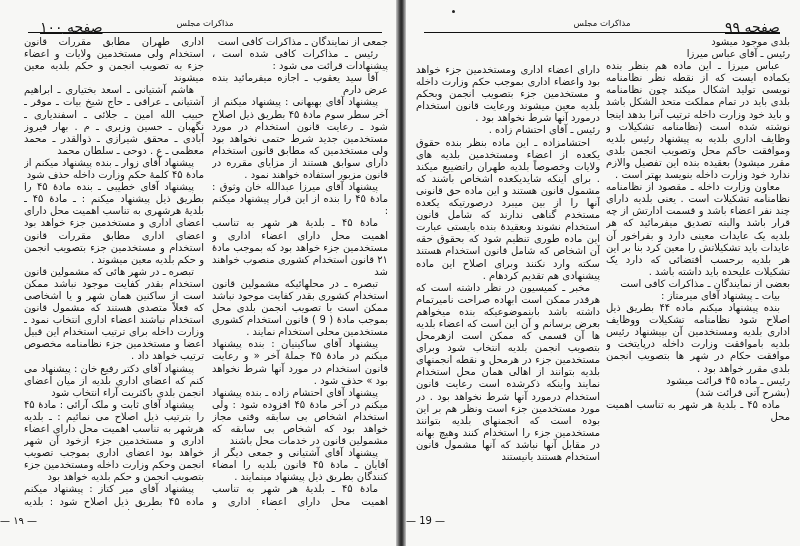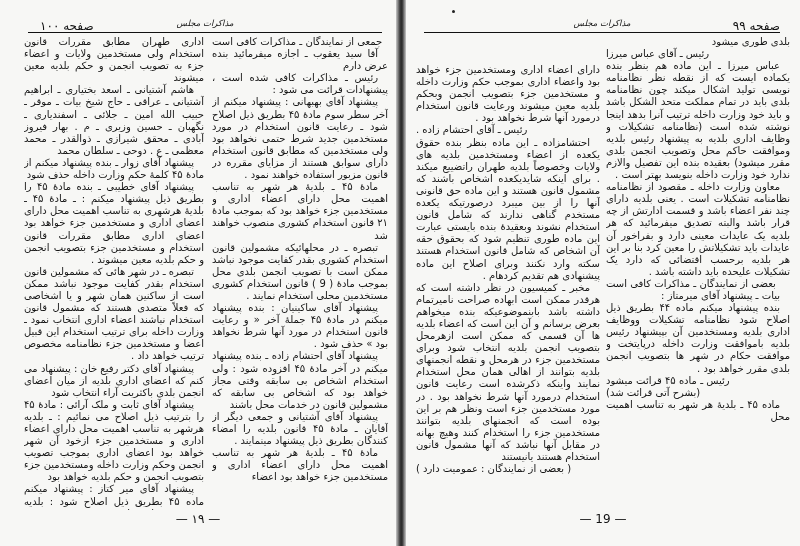--- a/index.html
+++ b/index.html
@@ -4,50 +4,51 @@
 <style>
   html,body{margin:0;padding:0;}
   body{width:800px;height:546px;background:#e9e9e9;overflow:hidden;font-family:"DejaVu Sans",sans-serif;}
   .spread{position:relative;width:800px;height:546px;background:#f4f4f2;}
   .gutter{position:absolute;left:396px;top:0;width:10px;height:546px;background:linear-gradient(90deg,#c9c9c9,#3a3a3a 40%,#2a2a2a 60%,#c9c9c9);}
   .page{position:absolute;top:0;height:546px;background:#f7f7f5;}
   .page.left{left:0;width:396px;}
   .page.right{left:406px;width:394px;}
   .header{position:absolute;top:18px;left:28px;right:14px;height:14px;border-bottom:1.5px solid #111;direction:rtl;}
   .page.right .header{left:18px;right:20px;}
-  .header .pg{position:absolute;font-size:12px;color:#111;top:1px;}
-  .header .title{position:absolute;left:0;right:0;text-align:center;font-size:8.5px;color:#111;top:0;font-style:italic;}
+  .header .pg{position:absolute;font-size:14px;color:#111;top:1px;text-decoration:underline;}
+  .header .title{position:absolute;left:0;right:0;text-align:center;font-size:8.5px;color:#111;top:0;}
   .page.left .header .pg{left:12px;}
   .page.right .header .pg{right:0;}
   .col{position:absolute;top:36px;bottom:36px;direction:rtl;font-size:10px;line-height:12.1px;color:#151515;overflow:hidden;text-align:justify;}
   .col p{margin:0 0 0 0;}
-  .col .c{text-align:left;}
+  .col .c{text-align:right;}
   .col .ind{text-indent:10px;}
   .page.left .col.a{left:212px;width:176px;}
   .page.left .col.b{left:24px;width:180px;}
   .page.right .col.a{left:200px;width:184px;}
   .page.right .col.b{left:10px;width:184px;margin-top:28px;}
-  .footer{position:absolute;bottom:20px;left:0;right:0;text-align:center;font-size:12px;color:#111;}
+  .footer{position:absolute;bottom:20px;left:0;right:0;font-size:10px;color:#111;}
   .dot{position:absolute;width:3px;height:3px;border-radius:50%;background:#222;}
 </style>
 </head>
 <body>
 
 <div class="spread">
 
   <div class="page left">
     <div class="header">
       <span class="title">مذاکرات مجلس</span>
       <span class="pg">صفحه ۱۰۰</span>
     </div>
     <div class="col a" id="lp-a">
         <p class="c">جمعی از نمایندگان ـ مذاکرات کافی است</p>
+        <p class="ind">رئیس ـ مذاکرات کافی شده است ، پیشنهادات قرائت می شود :</p>
         <p class="ind">آقا سید یعقوب ـ اجازه میفرمائید بنده عرض دارم</p>
-        <p class="ind">رئیس ـ مذاکرات کافی شده است ، پیشنهادات قرائت می شود :</p>
         <p class="ind">پیشنهاد آقای بهبهانی : پیشنهاد میکنم از آخر سطر سوم مادهٔ ۴۵ بطریق ذیل اصلاح شود ـ رعایت قانون استخدام در مورد مستخدمین جدید شرط حتمی نخواهد بود ولی مستخدمین که مطابق قانون استخدام دارای سوابق هستند از مزایای مقرره در قانون مزبور استفاده خواهند نمود .</p>
+        <p class="ind">پیشنهاد آقای میرزا عبدالله خان وثوق : مادهٔ ۴۵ را بنده از این قرار پیشنهاد میکنم :</p>
         <p class="ind">مادهٔ ۴۵ ـ بلدیهٔ هر شهر به تناسب اهمیت محل دارای اعضاء اداری و مستخدمین جزء خواهد بود که بموجب مادهٔ ۲۱ قانون استخدام کشوری منصوب خواهند شد</p>
         <p class="ind">تبصره ـ در محلهائیکه مشمولین قانون استخدام کشوری بقدر کفایت موجود نباشد ممکن است با تصویب انجمن بلدی محل بموجب مادهٔ ( 9 ) قانون استخدام کشوری مستخدمین محلی استخدام نمایند .</p>
         <p class="ind">پیشنهاد آقای ساکینیان : بنده پیشنهاد میکنم در مادهٔ ۴۵ جملهٔ آخر « و رعایت قانون استخدام در مورد آنها شرط نخواهد بود » حذف شود .</p>
         <p class="ind">پیشنهاد آقای احتشام زاده ـ بنده پیشنهاد میکنم در آخر مادهٔ ۴۵ افزوده شود : ولی استخدام اشخاص بی سابقه وقتی مجاز خواهد بود که اشخاص بی سابقه که مشمولین قانون در خدمات محل باشند</p>
         <p class="ind">پیشنهاد آقای آشتیانی و جمعی دیگر از آقایان ـ مادهٔ ۴۵ قانون بلدیه را امضاء کنندگان بطریق ذیل پیشنهاد مینمایند .</p>
         <p class="ind">مادهٔ ۴۵ ـ بلدیهٔ هر شهر به تناسب اهمیت محل دارای اعضاء اداری و مستخدمین جزء خواهد بود اعضاء</p>
       </div>
     <div class="col b" id="lp-b">
         <p>اداری طهران مطابق مقررات قانون استخدام ولی مستخدمین ولایات و اعضاء جزء به تصویب انجمن و حکم بلدیه معین میشوند</p>
         <p class="ind">هاشم آشتیانی ـ اسعد بختیاری ـ ابراهیم آشتیانی ـ عراقی ـ حاج شیخ بیات ـ موقر ـ حبیب الله امین ـ جلائی ـ اسفندیاری ـ نگهبان ـ حسین وزیری ـ م . بهار فیروز آبادی ـ محقق شیرازی ـ ذوالقدر ـ محمد معظمی ـ ع . دوحی ـ سلطان محمد</p>
@@ -63,33 +64,32 @@
 
   <div class="gutter"></div>
 
   <div class="page right">
     <div class="dot" style="left:46px;top:10px;"></div>
     <div class="header">
       <span class="title">مذاکرات مجلس</span>
       <span class="pg">صفحه ۹۹</span>
     </div>
     <div class="col a" id="rp-a">
-        <p>بلدی طوری میشود</p>
+        <p>بلدی موجود میشود</p>
         <p class="c">رئیس ـ آقای عباس میرزا</p>
         <p class="ind">عباس میرزا ـ این ماده هم بنظر بنده یکماده ایست که از نقطه نظر نظامنامه نویسی تولید اشکال میکند چون نظامنامه بلدی باید در تمام مملکت متحد الشکل باشد و باید خود وزارت داخله ترتیب آنرا بدهد اینجا نوشته شده است (نظامنامه تشکیلات و وظایف اداری بلدیه به پیشنهاد رئیس بلدیه وموافقت حاکم محل وتصویب انجمن بلدی مقرر میشود) بعقیده بنده این تفصیل والازم ندارد خود وزارت داخله بنویسد بهتر است .</p>
         <p class="ind">معاون وزارت داخله ـ مقصود از نظامنامه نظامنامه تشکیلات است . یعنی بلدیه دارای چند نفر اعضاء باشد و قسمت ادارتش از چه قرار باشد والبته تصدیق میفرمائید که هر بلدیه یک عایدات معینی دارد و بفراخور آن عایدات باید تشکیلاتش را معین کرد بنا بر این هر بلدیه برحسب اقتضائی که دارد یک تشکیلات علیحده باید داشته باشد .</p>
         <p class="c">بعضی از نمایندگان ـ مذاکرات کافی است</p>
         <p class="ind">بیات ـ پیشنهاد آقای میرمتاز :</p>
         <p class="ind">بنده پیشنهاد میکنم ماده ۴۴ بطریق ذیل اصلاح شود نظامنامه تشکیلات ووظایف اداری بلدیه ومستخدمین آن بپیشنهاد رئیس بلدیه باموافقت وزارت داخله درپایتخت و موافقت حکام در شهر ها بتصویب انجمن بلدی مقرر خواهد بود .</p>
         <p class="c">رئیس ـ ماده ۴۵ قرائت میشود</p>
         <p class="c">(بشرح آتی قرائت شد)</p>
         <p class="ind">ماده ۴۵ ـ بلدیهٔ هر شهر به تناسب اهمیت محل</p>
       </div>
     <div class="col b" id="rp-b">
         <p>دارای اعضاء اداری ومستخدمین جزء خواهد بود واعضاء اداری بموجب حکم وزارت داخله و مستخدمین جزء بتصویب انجمن وبحکم بلدیه معین میشوند ورعایت قانون استخدام درمورد آنها شرط نخواهد بود .</p>
         <p class="c">رئیس ـ آقای احتشام زاده .</p>
         <p class="ind">احتشامزاده ـ این ماده بنظر بنده حقوق یکعده از اعضاء ومستخدمین بلدیه های ولایات وخصوصاً بلدیه طهران راتضییع میکند . برای اینکه شایدیکعده اشخاص باشند که مشمول قانون هستند و این ماده حق قانونی آنها را از بین میبرد درصورتیکه یکعده مستخدم گناهی ندارند که شامل قانون استخدام نشوند وبعقیدهٔ بنده بایستی عبارت این ماده طوری تنظیم شود که بحقوق حقه آن اشخاص که شامل قانون استخدام هستند سکته وارد نکنند وبرای اصلاح این ماده پیشنهادی هم تقدیم کردهام .</p>
         <p class="ind">مخبر ـ کمیسیون در نظر داشته است که هرقدر ممکن است ابهاده صراحت نامیرتمام داشته باشد بابنموضوعیکه بنده میخواهم بعرض برسانم و آن این است که اعضاء بلدیه ها آن قسمی که ممکن است ازهرمحل بتصویب انجمن بلدیه انتخاب شود وبرای مستخدمین جزء در هرمحل و نقطه انجمنهای بلدیه بتوانند از اهالی همان محل استخدام نمایند واینکه ذکرشده است رعایت قانون استخدام درمورد آنها شرط نخواهد بود . در مورد مستخدمین جزء است ونظر هم بر این بوده است که انجمنهای بلدیه بتوانند مستخدمین جزء را استخدام کنند وهیچ بهانه در مقابل آنها نباشد که آنها مشمول قانون استخدام هستند یانیستند</p>
-        <p class="c">( بعضی از نمایندگان : عمومیت دارد )</p>
       </div>
     <div class="footer">— 19 —</div>
   </div>
 </div>
 
 </body></html>

